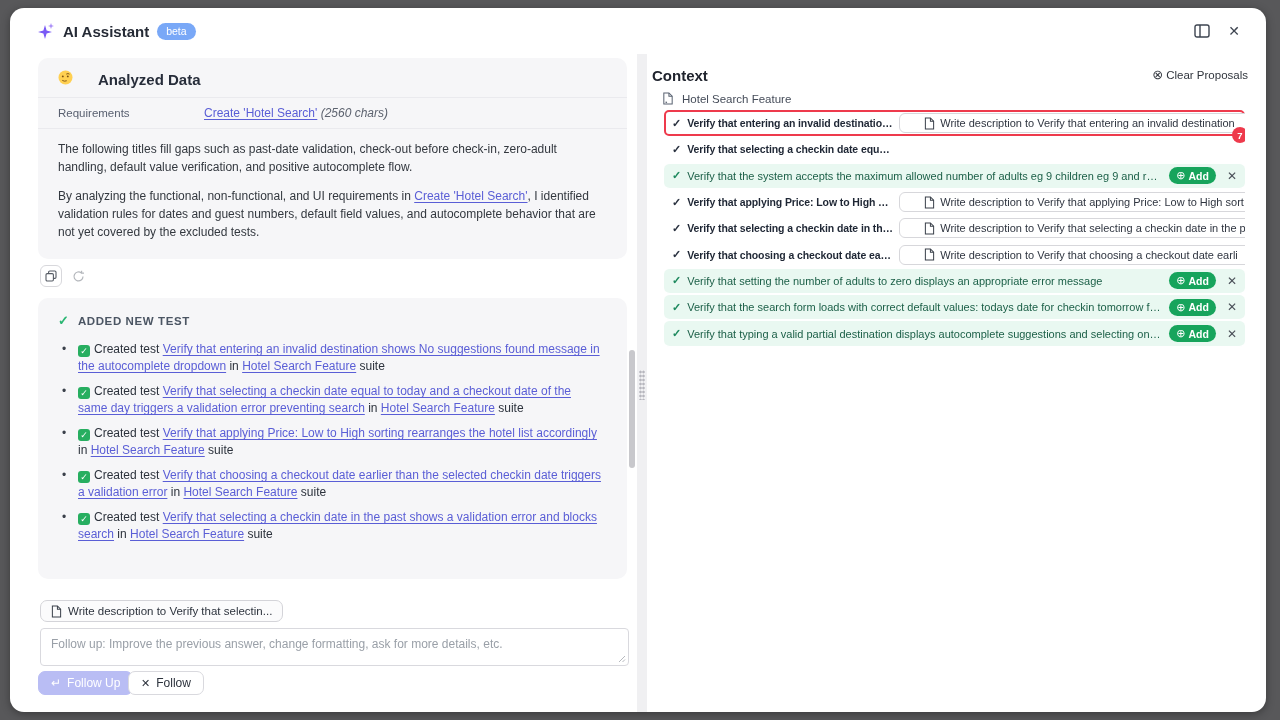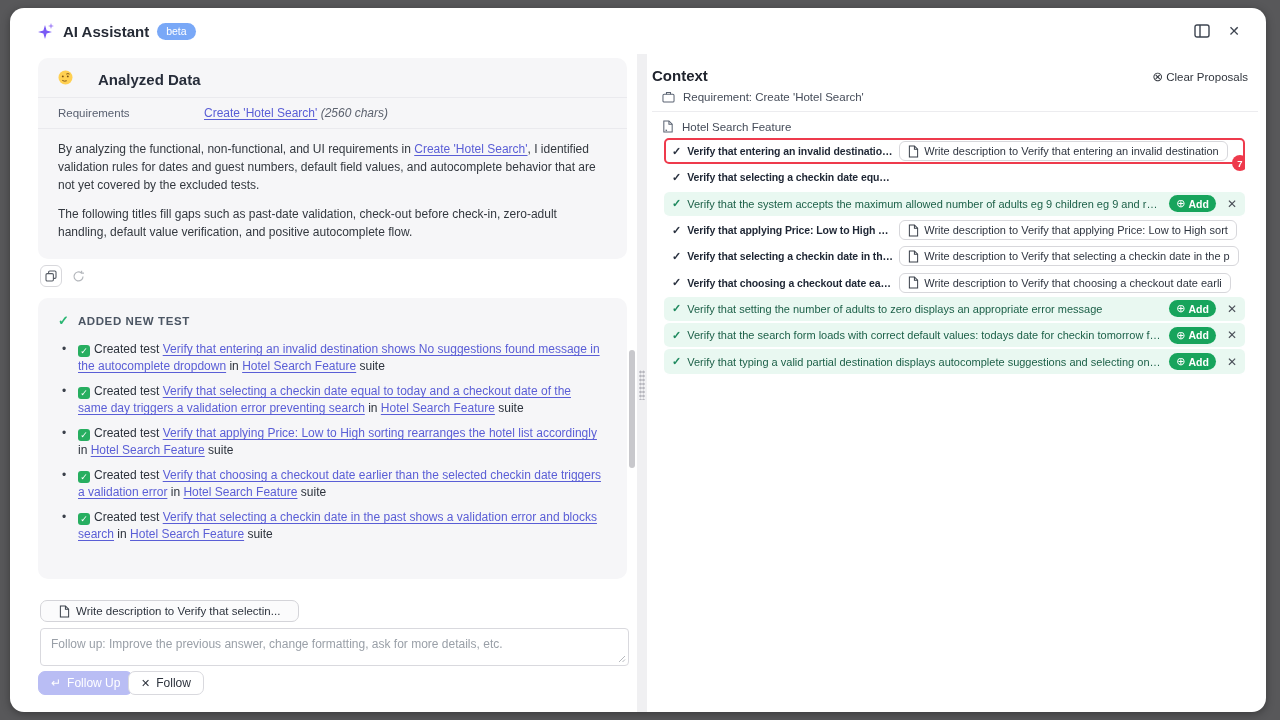--- a/index.html
+++ b/index.html
@@ -37,45 +37,45 @@
   #added-list { list-style:none; margin-top:13px; padding:0 24px 0 24px; }
   .bullet-item { position:relative; padding-left:16px; margin-bottom:8px; font-size:12px; line-height:17px; color:#2c323c; }
   .bullet-dot { position:absolute; left:0; top:0; color:#3a404a; }
   .check-emoji { display:inline-block; width:12px; height:12px; background:#27ae60; border-radius:3px; color:#fff; font-size:9px; line-height:12px; text-align:center; margin-right:4px; vertical-align:-1px; }
 
   .scroll-thumb { position:absolute; left:619px; top:342px; width:6px; height:118px; background:#c8c8cc; border-radius:3px; cursor:pointer; }
   .divider { position:absolute; left:627px; top:46px; bottom:0; width:10px; background:#f0f0f2; }
   .divider-handle { position:absolute; left:2px; top:316px; width:6px; height:30px; background-image:radial-gradient(#b6b6bd 1px, transparent 1.2px); background-size:3px 4px; cursor:col-resize; }
 
   
-  .desc-chip { position:absolute; left:30px; top:592px; height:22px; display:inline-flex; align-items:center; gap:6px; padding:0 18px; border:1px solid #d4d4d9; border-radius:7px; background:#fbfbfc; font-size:11.5px; color:#2e343e; cursor:pointer; }
+  .desc-chip { position:absolute; left:30px; top:592px; height:22px; display:inline-flex; align-items:center; gap:6px; padding:0 10px; border:1px solid #d4d4d9; border-radius:7px; background:#fbfbfc; font-size:11.5px; color:#2e343e; cursor:pointer; }
   .ta-wrap { position:absolute; left:30px; top:620px; width:589px; height:38px; }
   .ta-wrap textarea { width:100%; height:100%; border:1px solid #d9d9de; border-radius:4px; padding:8px 10px; font-size:12px; font-family:"Liberation Sans",sans-serif; color:#333; resize:none; outline:none; }
   .ta-wrap textarea::placeholder { color:#9aa0a8; }
   .resize-glyph { position:absolute; right:3px; bottom:3px; }
   .btn { position:absolute; top:663px; height:24px; display:inline-flex; align-items:center; gap:6px; padding:0 12px; border-radius:7px; font-size:12px; cursor:pointer; }
   #followup-btn { left:28px; background:#b9bdf4; color:#fff; border:1px solid #b9bdf4; }
   #close-btn { left:118px; background:#fff; color:#2c323c; border:1px solid #d9d9de; }
   .ret-glyph { font-size:12px; }
 
   
   .ctx-pane { position:absolute; left:642px; top:46px; right:8px; bottom:0; overflow:hidden; }
-  .ctx-head { margin-top:13px; display:flex; align-items:flex-end; justify-content:space-between; padding-right:10px; }
+  .ctx-head { margin-top:13px; display:flex; align-items:flex-start; justify-content:space-between; padding-right:10px; }
   .ctx-title { font-size:15px; font-weight:700; color:#20242e; }
   .clear-btn { display:flex; align-items:center; gap:3px; font-size:11.5px; color:#30353d; cursor:pointer; }
   .clear-glyph { font-size:13px; color:#30353d; }
   .ctx-req { margin-top:7px; padding:0 0 8px 10px; display:flex; align-items:center; gap:8px; font-size:11.5px; color:#454c59; border-bottom:1px solid #ececef; }
   .ctx-feature { margin-top:8px; padding-left:10px; display:flex; align-items:center; gap:8px; font-size:11.5px; color:#454c59; }
   #ctx-rows { margin-top:5px; margin-left:12px; width:581px; overflow:hidden; }
   .ctx-row { height:26.3px; display:flex; align-items:center; gap:6px; padding-left:8px; cursor:pointer; }
   .row-check { flex:none; font-size:11px; font-weight:700; color:#2a3240; }
   .row-check.g { color:#1f8a5f; }
   .t { flex:none; width:206px; font-size:10.5px; font-weight:700; color:#1e2634; letter-spacing:-.1px; white-space:nowrap; overflow:hidden; text-overflow:ellipsis; }
   .t-g { flex:1; min-width:0; font-size:11px; font-weight:500; color:#1b5f47; white-space:nowrap; overflow:hidden; text-overflow:ellipsis; }
-  .chip { flex:none; display:inline-flex; align-items:center; gap:5px; height:20px; padding:0 8px; border:1px solid #d7d7db; border-radius:6px; background:#fff; font-size:11px; color:#2f3540; white-space:nowrap; cursor:pointer; }
+  .chip { flex:none; display:inline-flex; align-items:center; gap:5px; height:20px; padding:0 24px; border:1px solid #d7d7db; border-radius:6px; background:#fff; font-size:11px; color:#2f3540; white-space:nowrap; cursor:pointer; }
   .ctx-row.green { background:#e9f8f1; border-radius:6px; border-top:1px solid #fff; border-bottom:1px solid #fff; padding-right:6px; }
   .add-btn { flex:none; display:inline-flex; align-items:center; gap:3px; height:17px; padding:0 7px; border-radius:9px; background:#17a45c; color:#fff; font-size:10.5px; font-weight:700; cursor:pointer; }
   .add-glyph { font-size:11px; font-weight:400; }
   .x-btn { flex:none; font-size:12px; color:#4a4f58; margin-left:5px; margin-right:2px; cursor:pointer; }
   .ctx-row.highlight { border:2px solid #ee3a4c; border-radius:5px; padding-left:6px; position:relative; }
   .badge { position:absolute; right:-5px; bottom:-9px; width:16px; height:16px; border-radius:50%; background:#ee3a4c; color:#fff; font-size:9.5px; font-weight:700; display:flex; align-items:center; justify-content:center; }
 </style>
 </head>
 <body>
 
@@ -114,22 +114,22 @@
       </span>
       <span>Analyzed Data</span>
     </div>
     <div class="req-row">
       <span class="req-label">Requirements</span>
       <span class="req-val">
         <a class="lnk" href="#">Create 'Hotel Search'</a>
         <span class="req-meta">(2560 chars)</span>
       </span>
     </div>
+    <p class="para">The following titles fill gaps such as past-date validation, check-out before check-in, zero-adult handling, default value verification, and positive autocomplete flow.</p>
     <p class="para"><span>By analyzing the functional, non-functional, and UI requirements in </span><a class="lnk" href="#">Create 'Hotel Search'</a><span>, I identified validation rules for dates and guest numbers, default field values, and autocomplete behavior that are not yet covered by the excluded tests.</span></p>
-    <p class="para">The following titles fill gaps such as past-date validation, check-out before check-in, zero-adult handling, default value verification, and positive autocomplete flow.</p>
   </div>
 
   <div class="mini-btn" id="copy-btn">
     <svg width="12" height="12" viewBox="0 0 12 12" fill="none" stroke="#555b64" stroke-width="1.1">
         <rect x="3.6" y="1" width="7.4" height="7.4" rx="1.2"></rect>
         <rect x="1" y="3.6" width="7.4" height="7.4" rx="1.2" fill="#fff"></rect>
       </svg>
   </div>
   <div class="mini-btn" id="retry-btn">
     <svg width="13" height="13" viewBox="0 0 13 13" fill="none" stroke="#b4b7bc" stroke-width="1.2">
@@ -181,27 +181,20 @@
   </div>
 
   <div class="ctx-pane">
     <div class="ctx-head">
       <span class="ctx-title">Context</span>
       <span class="clear-btn">
         <span class="clear-glyph">⊗</span>
         <span>Clear Proposals</span>
       </span>
     </div>
-    <div class="ctx-req">
-      <svg width="13" height="12" viewBox="0 0 14 13" fill="none" stroke="#5a6372" stroke-width="1.1">
-          <rect x="1" y="3.5" width="12" height="8.5" rx="1.3"></rect>
-          <path d="M4.8 3.5V1.5h4.4v2"></path>
-        </svg>
-      <span>Requirement: Create 'Hotel Search'</span>
-    </div>
     <div class="ctx-feature">
       <svg width="12" height="13" viewBox="0 0 12 14" fill="none" stroke="#5a6372" stroke-width="1.1">
           <path d="M1.5 1h5.5l3.5 3.5V13h-9z"></path>
           <path d="M7 1v3.5h3.5"></path>
           <path d="M3.5 10.5l1.2 1.2" stroke-width="1.3"></path>
         </svg>
       <span>Hotel Search Feature</span>
     </div>
     <div id="ctx-rows">
         <div class="ctx-row highlight">

